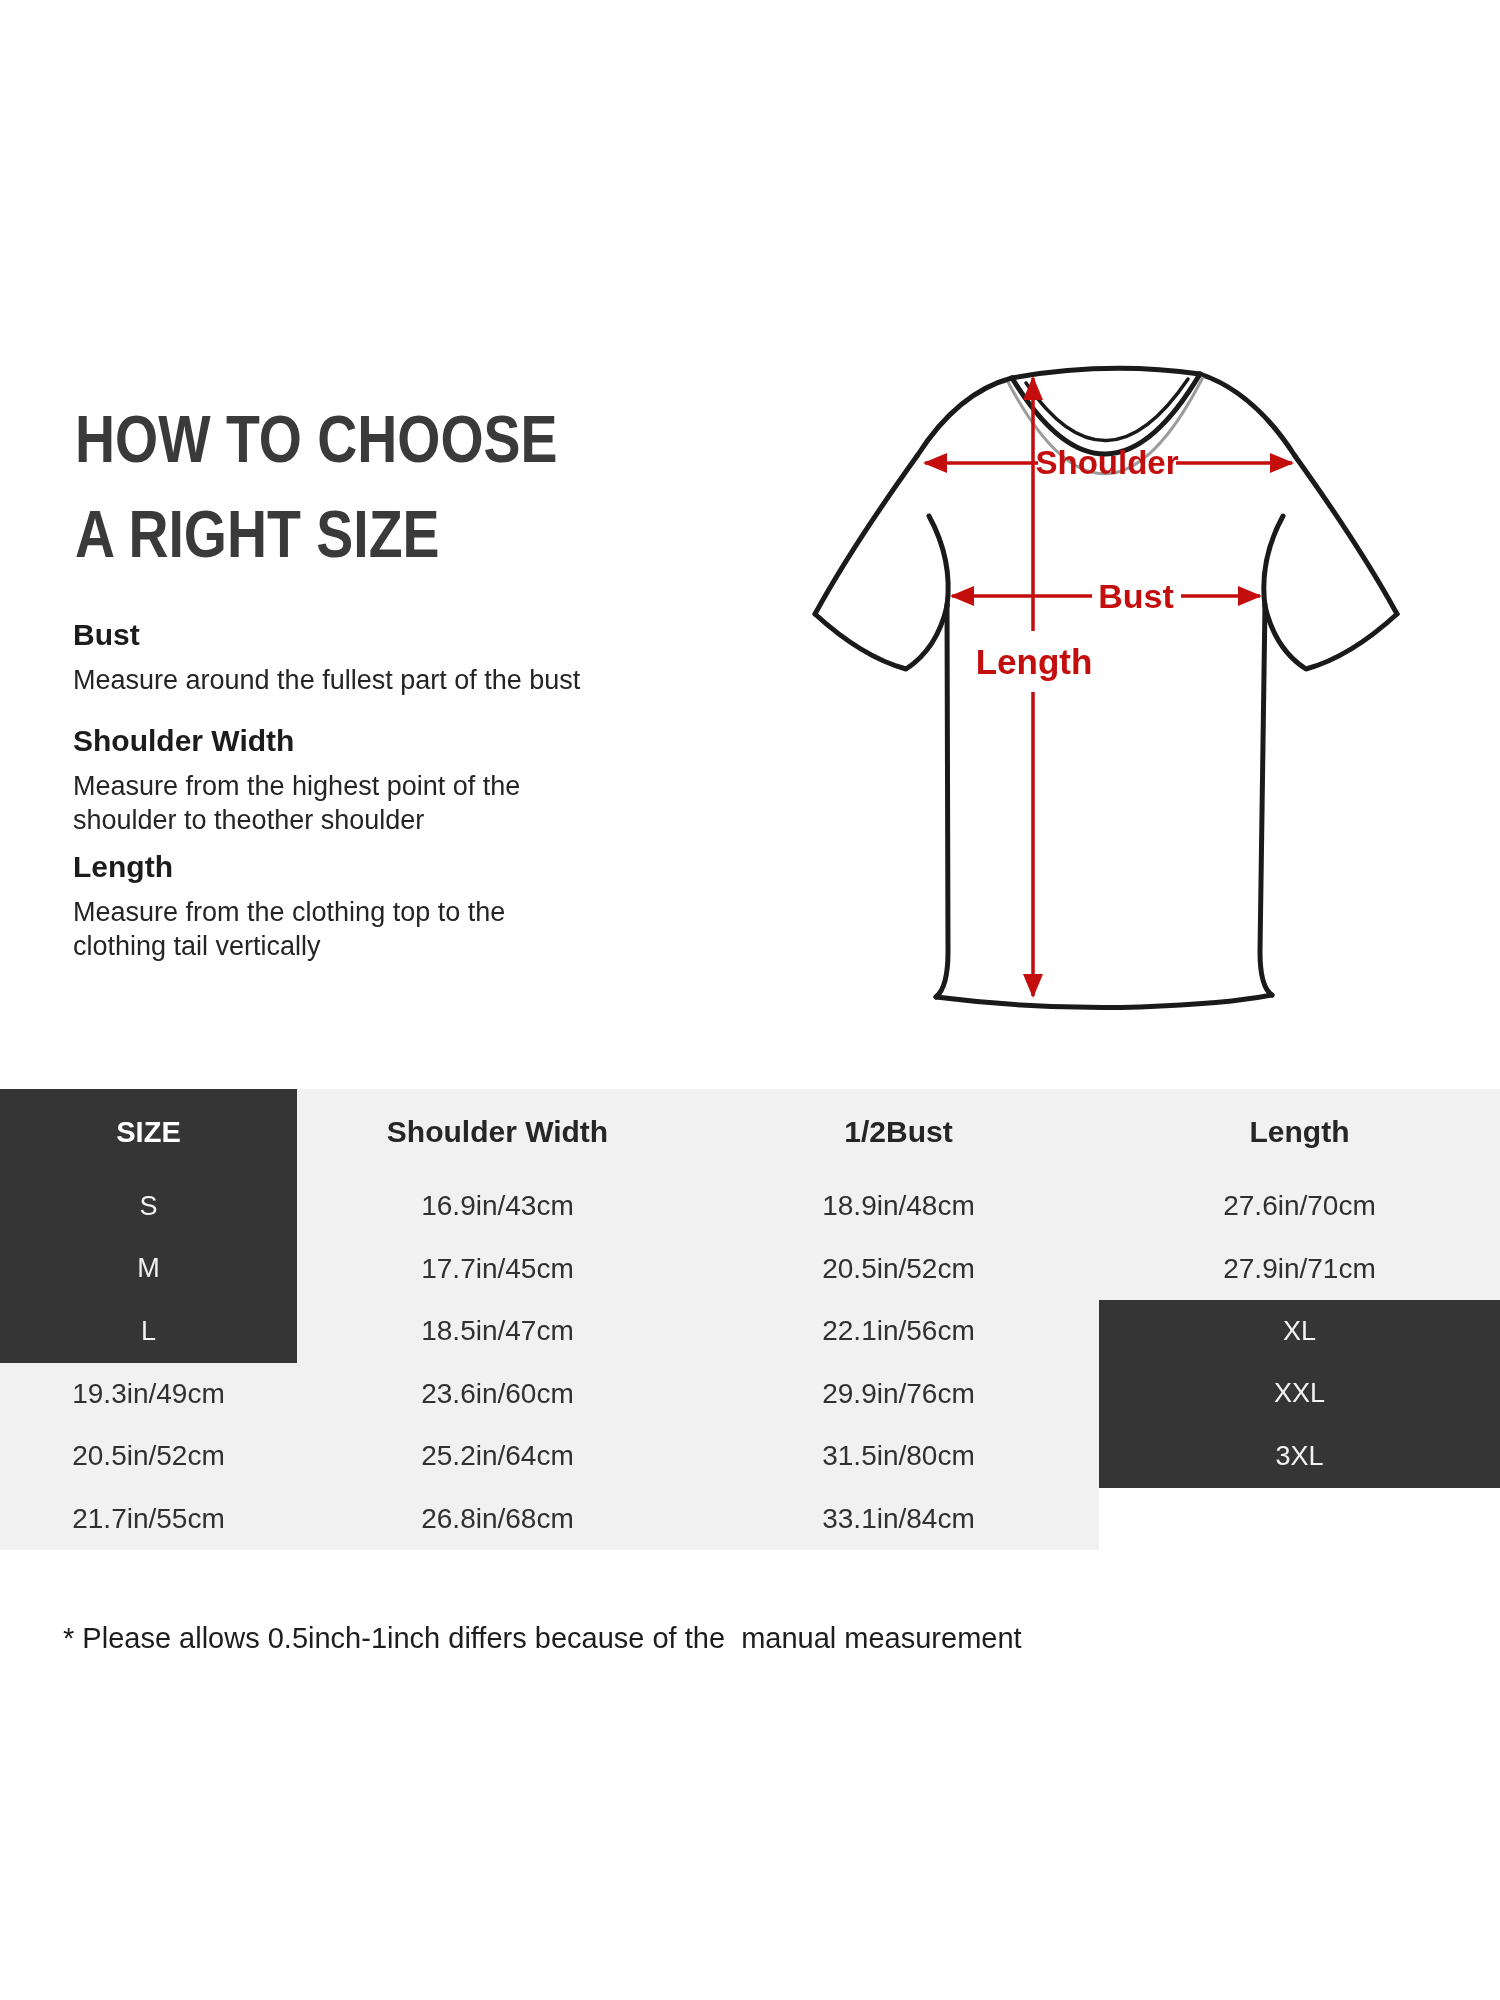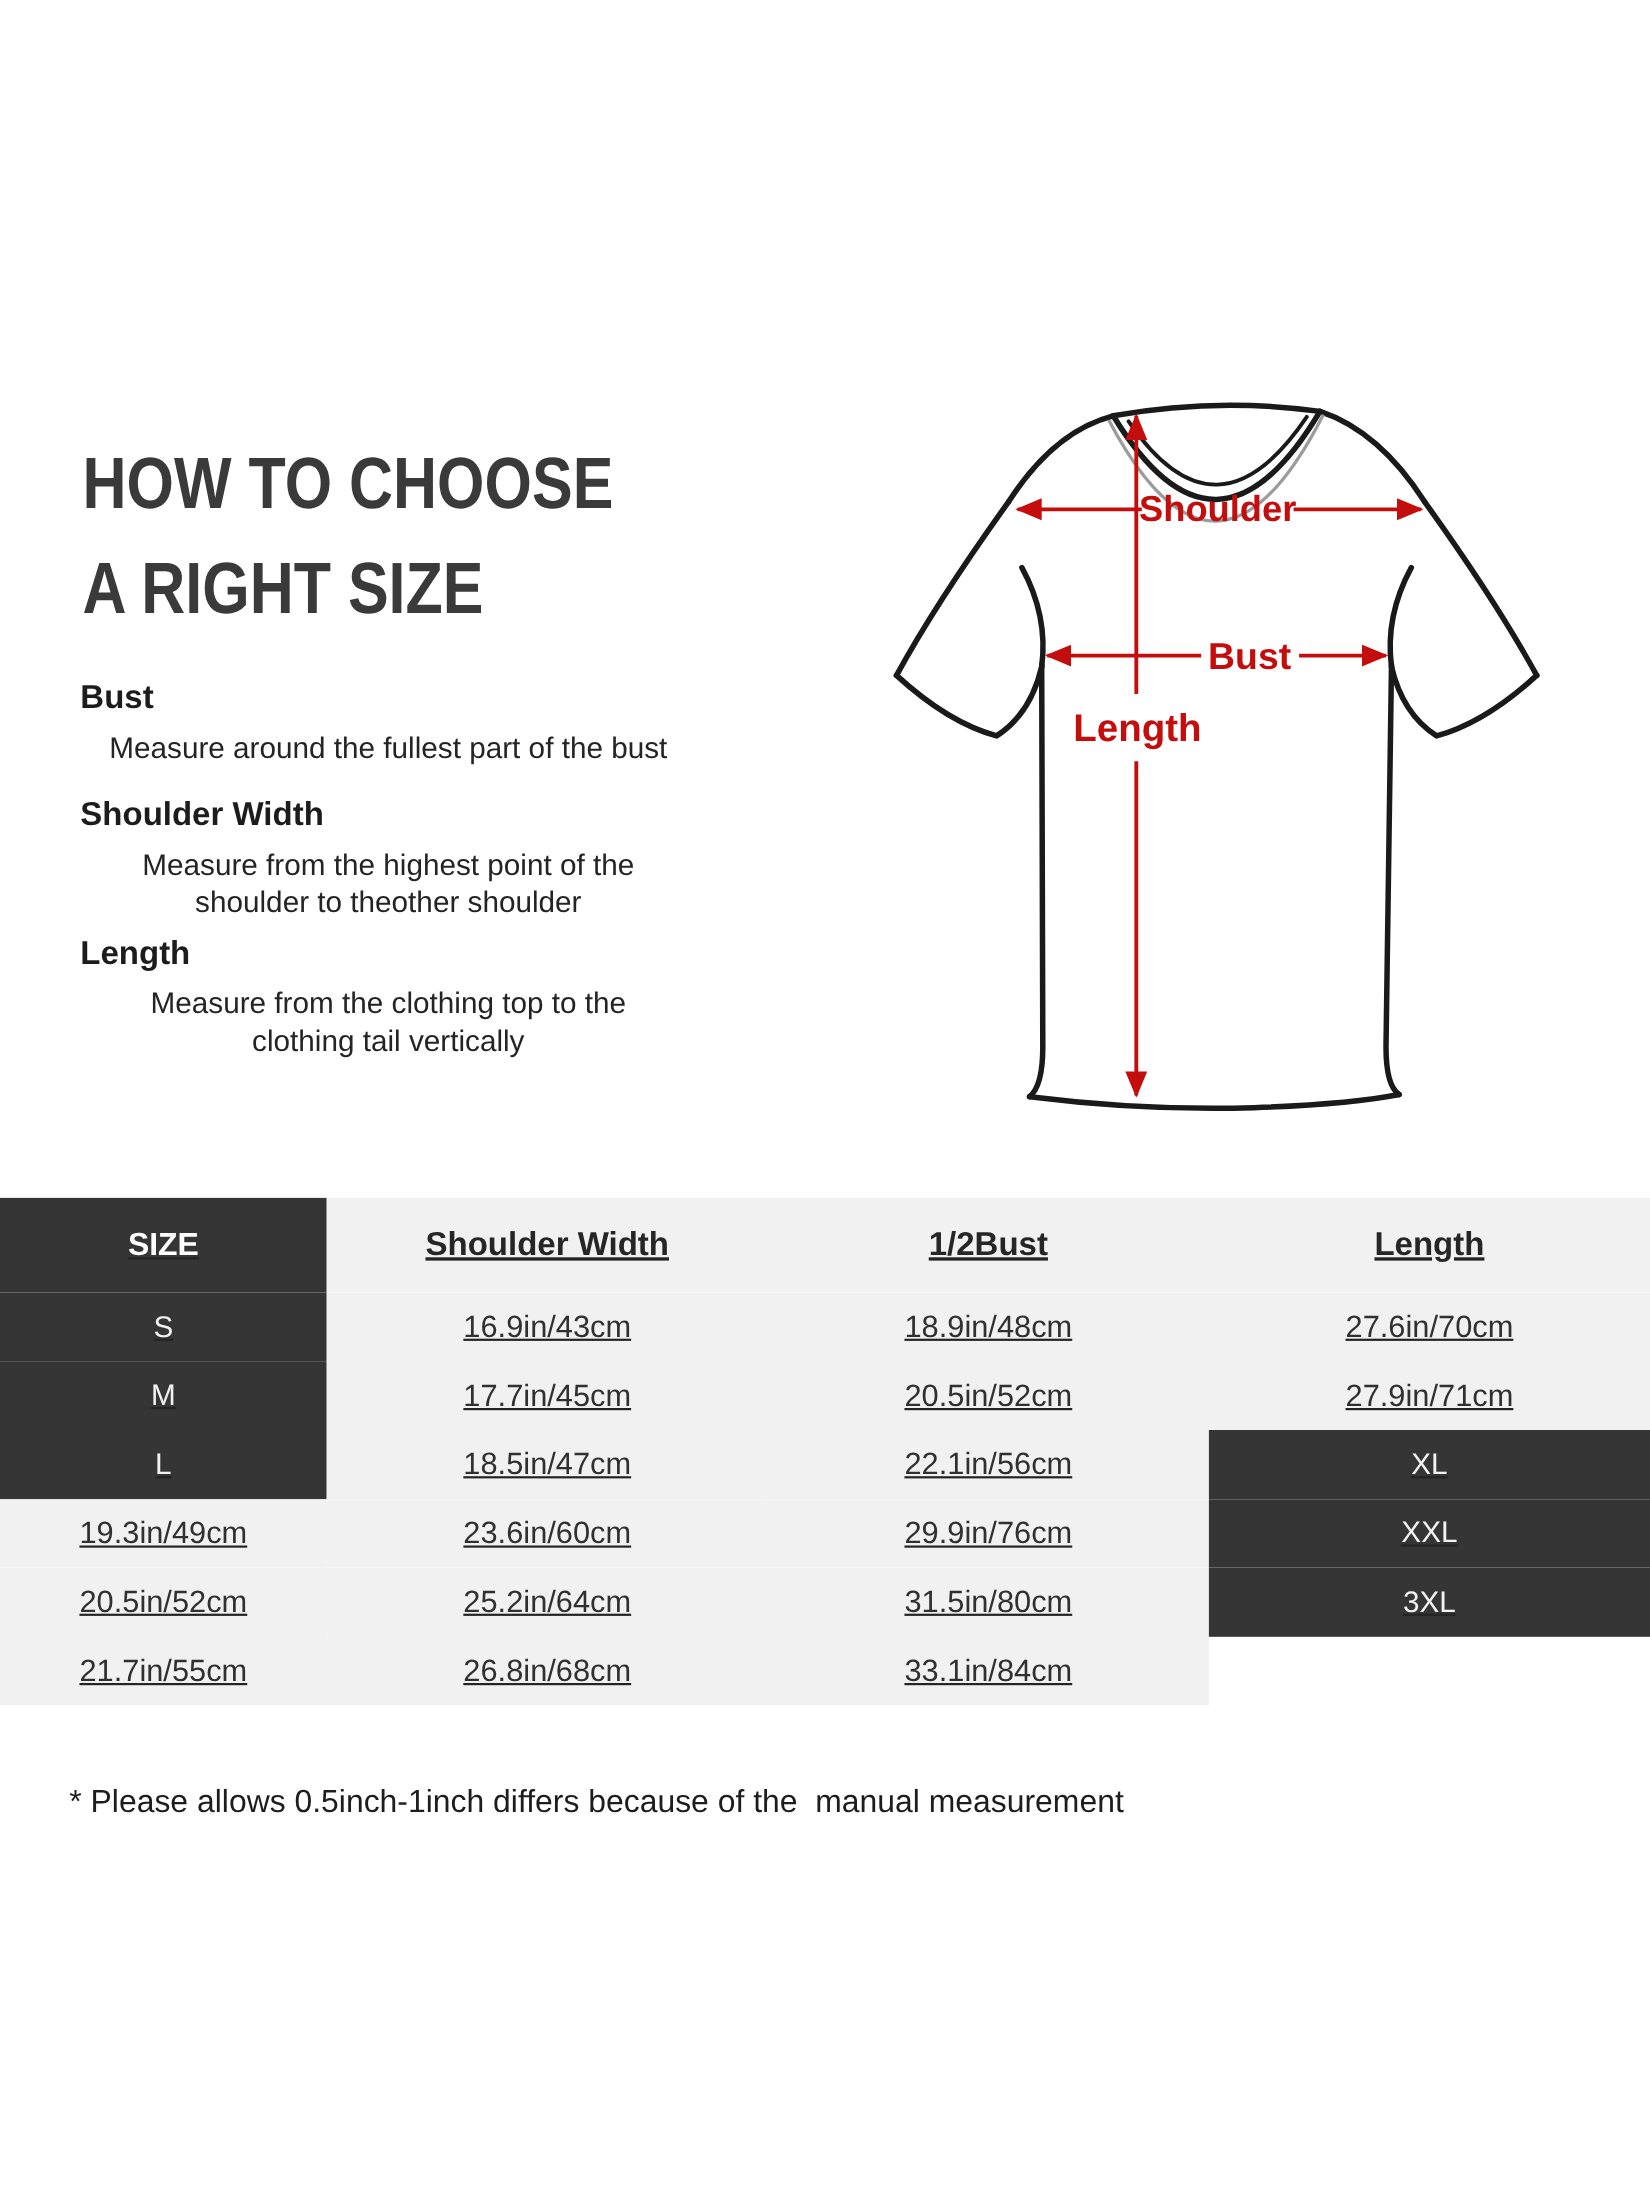--- a/index.html
+++ b/index.html
@@ -41,21 +41,20 @@
   .instr h3 {
     margin: 0 0 11px 0;
     font-size: 30px;
     font-weight: 700;
     color: #1c1c1c;
   }
   .instr .line {
     font-size: 27px;
     line-height: 34px;
     color: #242424;
-    text-align: center;
   }
   .instr-bust    { top: 618px; }
   .instr-shoulder{ top: 724px; }
   .instr-length  { top: 850px; }
 
   
   .diagram {
     position: absolute;
     left: 760px;
     top: 300px;
@@ -66,21 +65,20 @@
   
   .size-table {
     position: absolute;
     left: 0;
     top: 1089px;
     width: 1500px;
     height: 461px;
     display: grid;
     grid-template-columns: 297px 1fr 1fr 1fr;
     grid-template-rows: 86px repeat(6, 62.5px);
-    text-decoration: underline;
   }
   .cell {
     display: flex;
     align-items: center;
     justify-content: center;
     background: #f1f1f1;
   }
   .cell.dark {
     background: #353535;
   }

